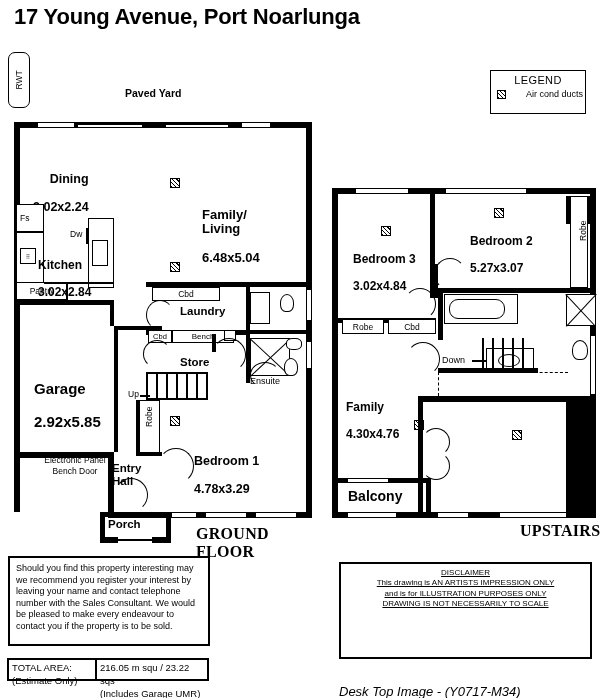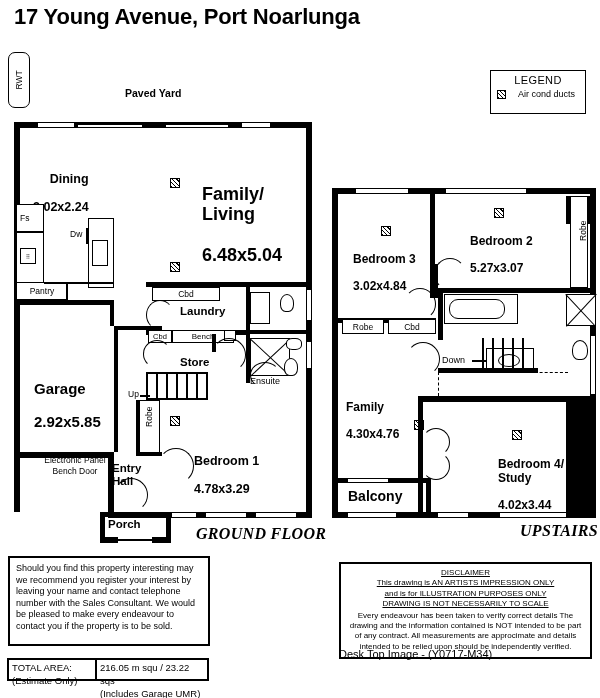--- a/index.html
+++ b/index.html
@@ -11,47 +11,47 @@
 
   
   #rwt-box{left:8px;top:52px;width:22px;height:56px;border:1.6px solid #000;border-radius:7px;box-sizing:border-box;}
   #rwt-box span{position:absolute;left:50%;top:50%;transform:translate(-50%,-50%) rotate(-90deg);font-size:8.5px;white-space:nowrap;}
 
   #paved-yard{left:125px;top:87px;font-size:10.5px;font-weight:bold;}
 
   
   #legend{left:490px;top:70px;width:96px;height:44px;border:1.5px solid #000;box-sizing:border-box;background:#fff;}
   #legend .lg-title{text-align:center;font-size:11px;margin-top:3px;letter-spacing:.4px;}
-  #legend .lg-row{display:flex;align-items:center;gap:12px;margin:3px 0 0 6px;font-size:9px;}
+  #legend .lg-row{display:flex;align-items:center;gap:20px;margin:3px 0 0 6px;font-size:9px;}
   .duct{width:9px;height:9px;border:1px solid #000;box-sizing:border-box;
         background:repeating-linear-gradient(45deg,#000 0 1px,#fff 1px 3px);}
 
   
   .wall{background:#000;position:absolute;}
   .thin{background:#000;position:absolute;}
   .lbl{position:absolute;font-weight:bold;line-height:1.12;white-space:pre-line;}
   .lbl.sm{font-weight:normal;}
   .cab{position:absolute;border:1.4px solid #000;box-sizing:border-box;background:#fff;
        display:flex;align-items:center;justify-content:center;font-size:8.5px;}
   .ductm{position:absolute;width:10px;height:10px;border:1.3px solid #000;box-sizing:border-box;
         background:repeating-linear-gradient(45deg,#000 0 1px,#fff 1px 3px);}
   .win{position:absolute;background:#fff;border-top:1.3px solid #000;border-bottom:1.3px solid #000;box-sizing:border-box;}
   .winv{position:absolute;background:#fff;border-left:1.3px solid #000;border-right:1.3px solid #000;box-sizing:border-box;}
   .door-arc{position:absolute;border:1.4px solid #000;border-radius:50%;box-sizing:border-box;}
-  .floor-name{position:absolute;font-family:"Liberation Serif",serif;font-size:16px;font-weight:bold;letter-spacing:.3px;font-style:italic;}
+  .floor-name{position:absolute;font-family:"Liberation Serif",serif;font-size:16px;font-weight:bold;letter-spacing:.3px;}
 
   
   .tbox{position:absolute;border:2px solid #000;box-sizing:border-box;background:#fff;}
   #register-box{left:8px;top:556px;width:202px;height:90px;padding:5px 6px;font-size:9px;line-height:1.28;}
   #area-box{left:7px;top:658px;width:202px;height:23px;display:flex;}
   #area-box .c1{width:88px;border-right:2px solid #000;box-sizing:border-box;padding:2px 3px;font-size:9.5px;line-height:1.35;}
   #area-box .c2{flex:1;padding:2px 3px;font-size:9.5px;line-height:1.35;}
   #disclaimer-box{left:339px;top:562px;width:253px;height:97px;padding:4px 5px;font-size:8px;line-height:1.3;text-align:center;}
   #disclaimer-box .u{text-decoration:underline;}
-  #desktop-img{left:339px;top:648px;font-size:11px;}
+  #desktop-img{left:339px;top:684px;font-size:13px;font-style:italic;}
 </style>
 </head>
 <body>
 
 <div class="abs" id="page-title">17 Young Avenue, Port Noarlunga</div>
 
 <div class="abs" id="rwt-box">
   <span>RWT</span>
 </div>
 
@@ -95,22 +95,26 @@
   <div class="cab" style="left:20px;top:248px;width:16px;height:16px;font-size:6px;">⠿</div>
   <div class="cab" style="left:16px;top:282px;width:52px;height:18px;">
     <span>Pantry</span>
     </div>
   <div class="cab" style="left:88px;top:218px;width:26px;height:70px;"></div>
   <div class="cab" style="left:92px;top:240px;width:16px;height:26px;"></div>
   <div class="thin" style="left:44px;top:282px;width:70px;height:2px;"></div>
   <div class="thin" style="left:66px;top:284px;width:2px;height:16px;"></div>
   <div class="lbl sm" style="left:70px;top:230px;font-size:8.5px;">Dw</div>
   <div class="thin" style="left:86px;top:228px;width:1.5px;height:16px;"></div>
-
-  <div class="lbl" style="left:202px;top:164px;font-size:18px;">
+  <div class="lbl" style="left:38px;top:246px;font-size:12px;">
+    <span>Kitchen</span><br>
+    <span>3.02x2.84</span>
+  </div>
+
+  <div class="lbl" style="left:202px;top:193px;font-size:13px;">
     <span>Family/
 Living</span><br>
     <span>6.48x5.04</span>
   </div>
   <div class="ductm" style="left:170px;top:178px;"></div>
   <div class="ductm" style="left:170px;top:262px;"></div>
 
   <div class="wall" style="left:14px;top:300px;width:100px;height:5px;"></div>
   <div class="wall" style="left:110px;top:300px;width:4px;height:26px;"></div>
 
@@ -265,25 +269,20 @@
     <span>Family</span><br>
     <span>4.30x4.76</span>
   </div>
   <div class="ductm" style="left:84px;top:420px;"></div>
 
   <div class="wall" style="left:8px;top:478px;width:92px;height:5px;"></div>
   <div class="wall" style="left:96px;top:478px;width:5px;height:40px;"></div>
   <div class="win" style="left:18px;top:478px;width:40px;height:5px;"></div>
   <div class="lbl" style="left:18px;top:489px;font-size:14px;">Balcony</div>
 
-  <div class="lbl" style="left:168px;top:445px;font-size:12px;">
-    <span>Bedroom 4/
-Study</span><br>
-    <span>4.02x3.44</span>
-  </div>
   <div class="ductm" style="left:182px;top:430px;"></div>
   <div class="wall" style="left:88px;top:396px;width:5px;height:122px;"></div>
   <div class="door-arc" style="left:92px;top:428px;width:28px;height:28px;border-color:#000 #000 transparent transparent;"></div>
   <div class="door-arc" style="left:92px;top:452px;width:28px;height:28px;border-color:transparent #000 #000 transparent;"></div>
 
   <div class="floor-name" style="left:190px;top:522px;">UPSTAIRS</div>
 </div>
 
 <div class="tbox" id="register-box">Should you find this property interesting may we recommend you register your interest by leaving your name and contact telephone number with the Sales Consultant. We would be pleased to make every endeavour to contact you if the property is to be sold.</div>
 
@@ -296,16 +295,15 @@
     <span>216.05 m squ /  23.22 sqs</span><br>
     <span>(Includes Garage UMR)</span>
   </div>
 </div>
 
 <div class="tbox" id="disclaimer-box">
   <div class="u">DISCLAIMER</div>
   <div class="u">This drawing is AN ARTISTS IMPRESSION ONLY</div>
   <div class="u">and is for ILLUSTRATION PURPOSES ONLY</div>
   <div class="u">DRAWING IS NOT NECESSARILY TO SCALE</div>
-  <div style="margin-top:1px;">Every endeavour has been taken to verify correct details The drawing and the information contained is NOT intended to be part of any contract. All measurements are approcimate and details intended to be relied upon should be independently verified.</div>
 </div>
 
 <div class="abs" id="desktop-img">Desk Top Image - (Y0717-M34)</div>
 
 </body></html>

